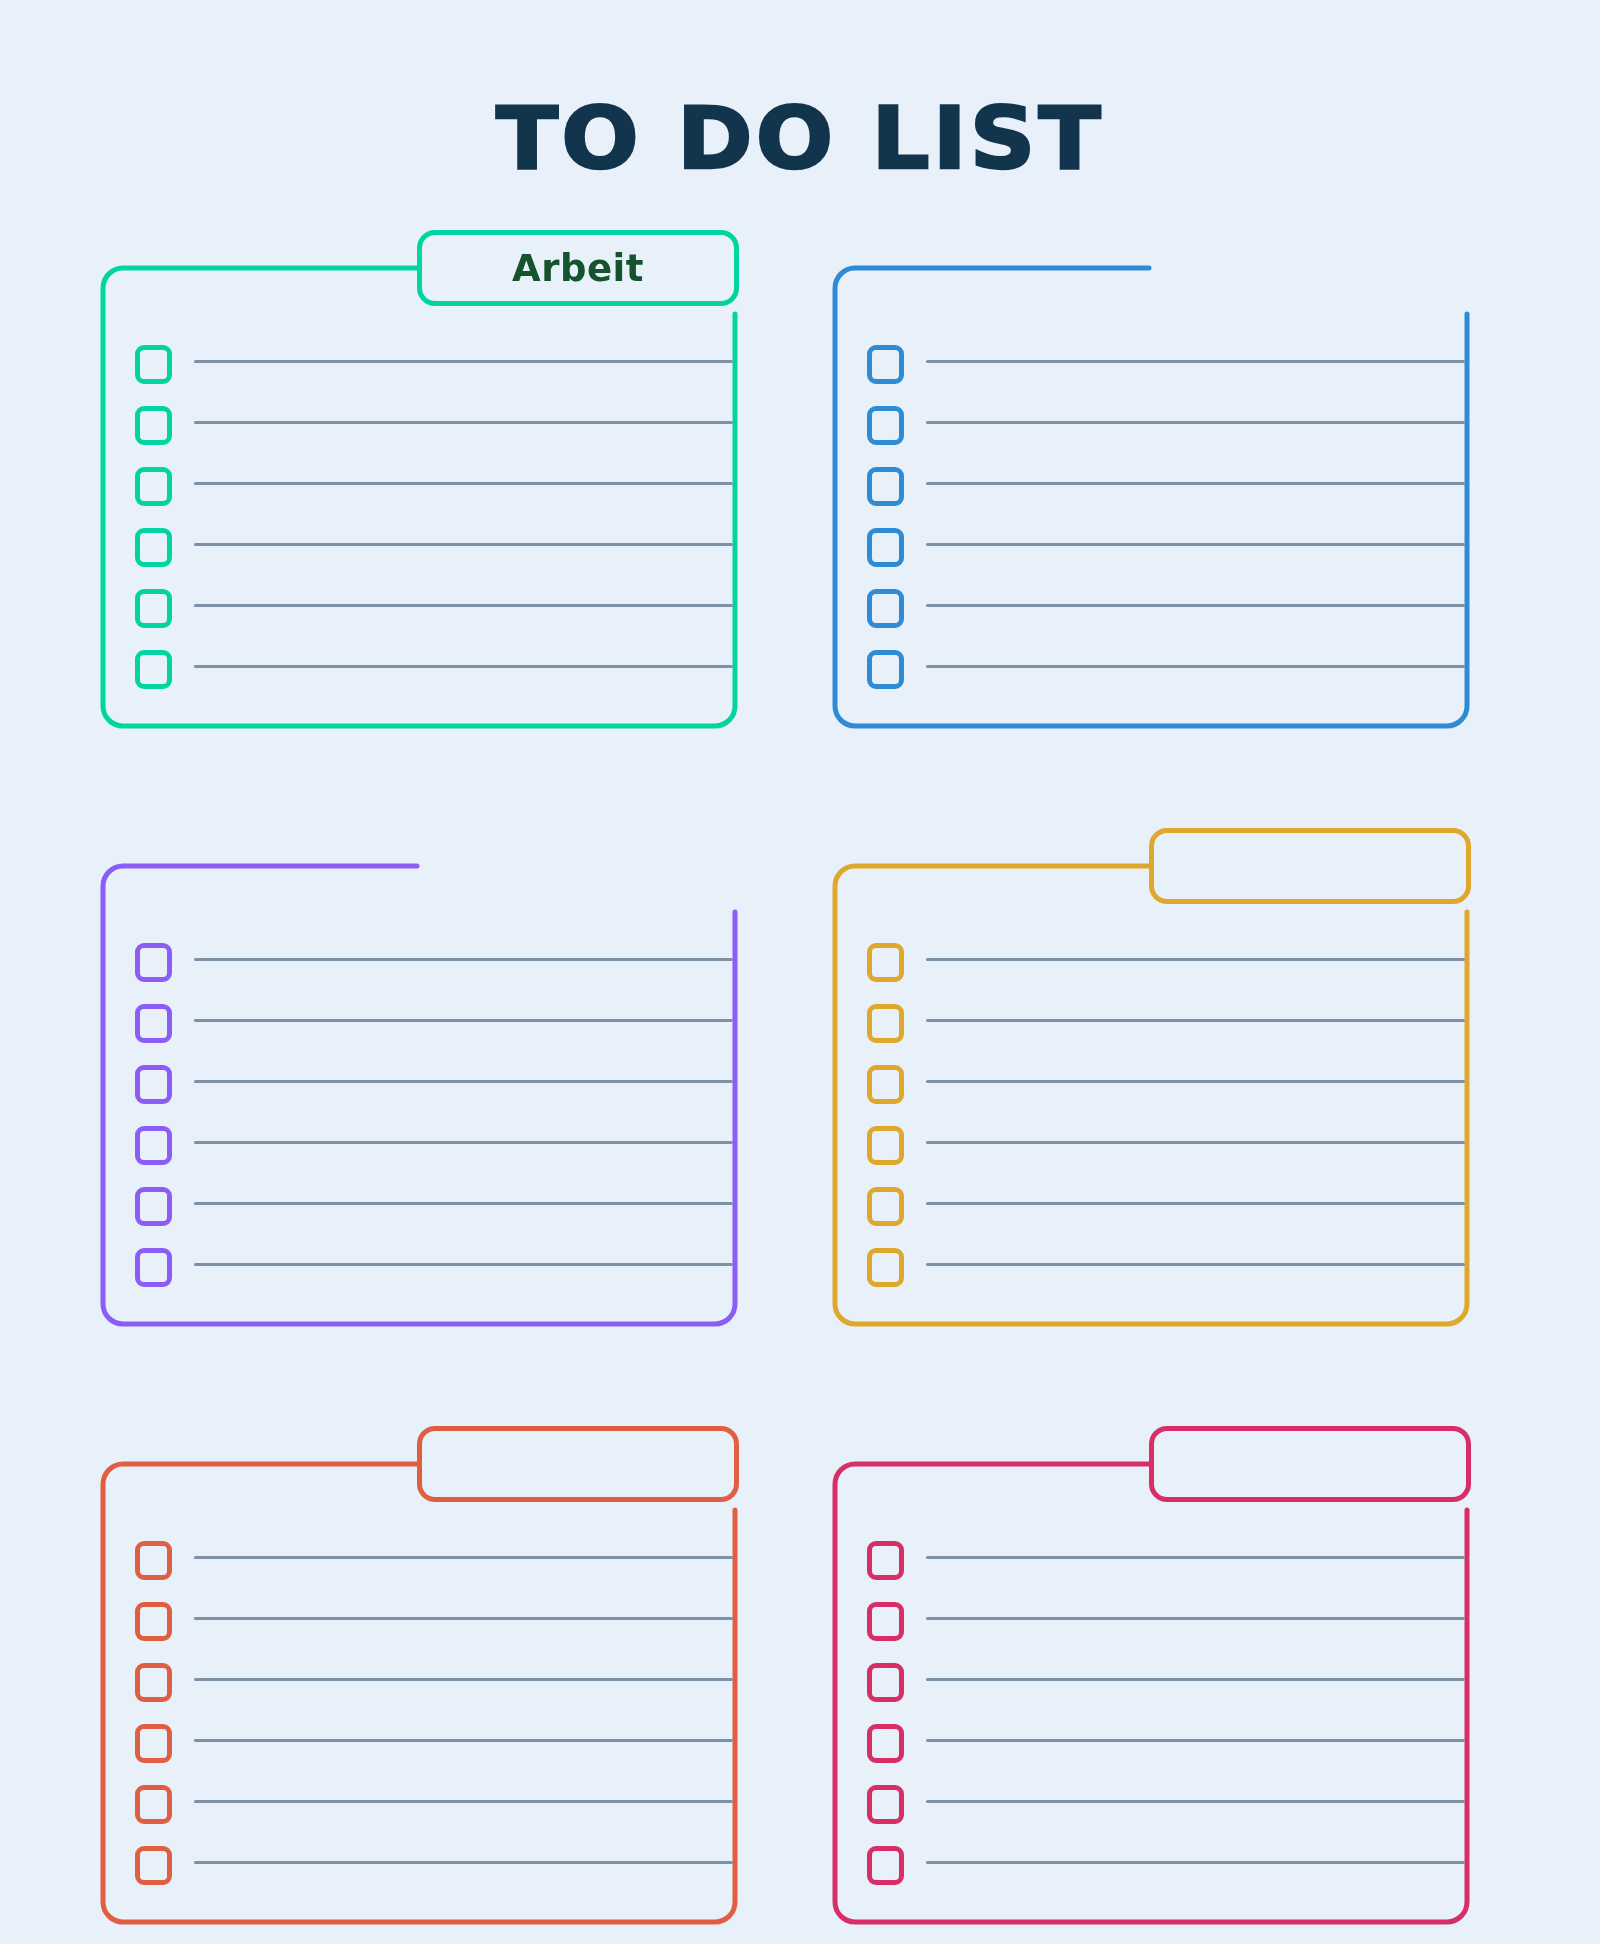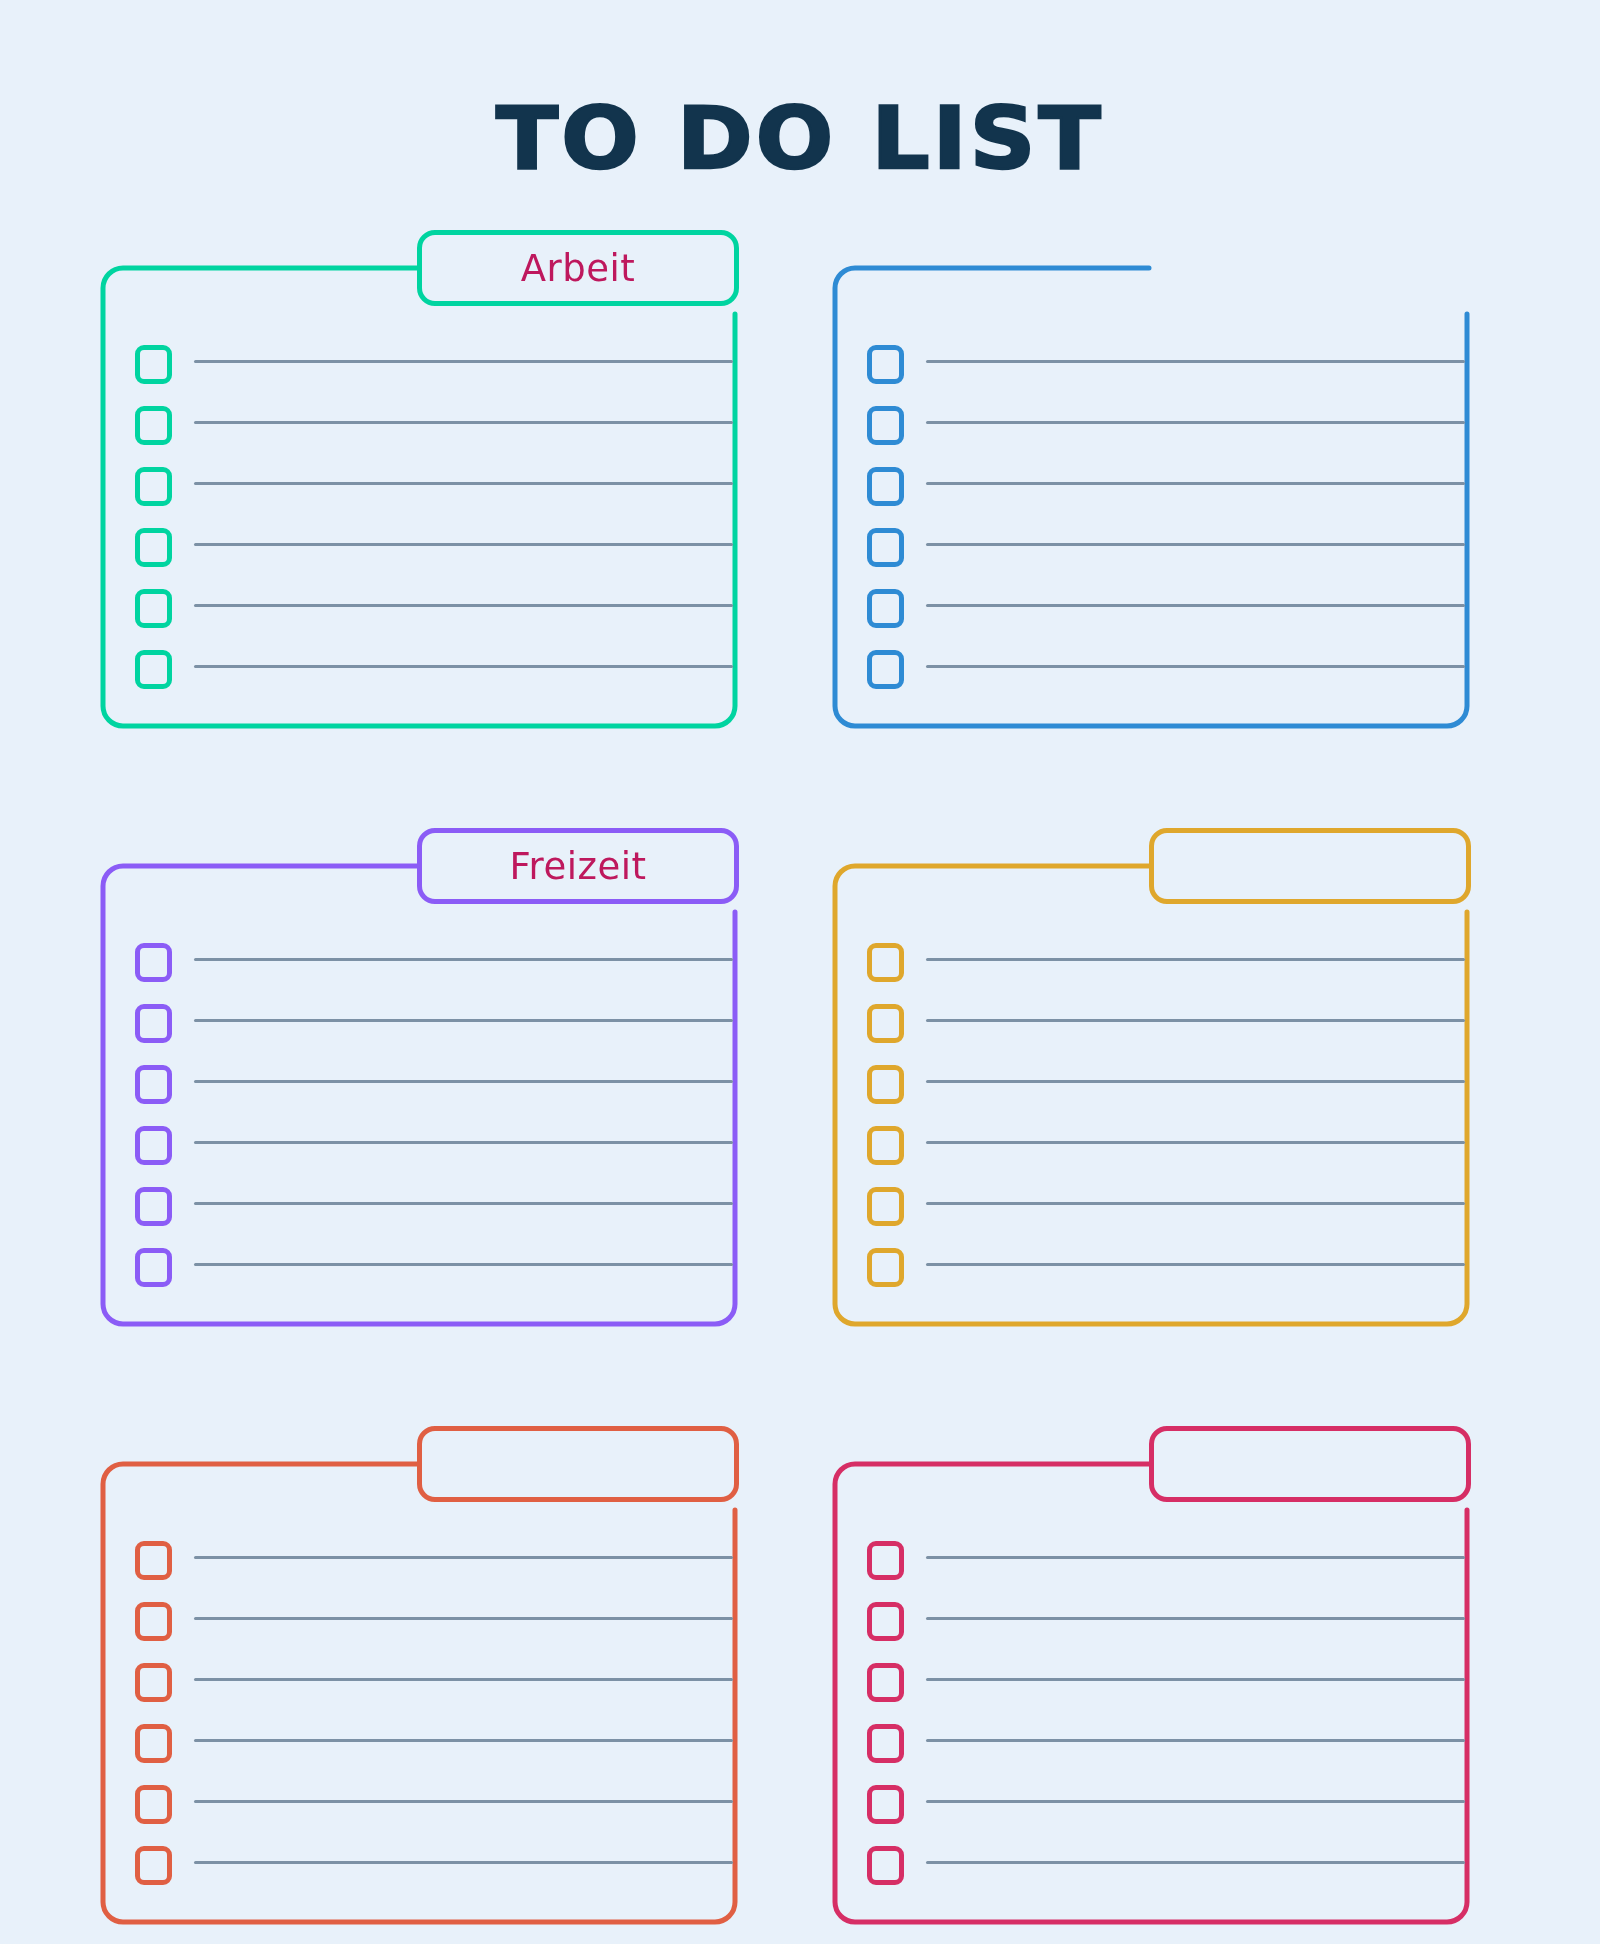--- a/index.html
+++ b/index.html
@@ -77,23 +77,23 @@
     box-sizing: border-box;
     border: 5px solid currentColor;
     border-radius: 18px;
     background: #e8f1fa;
     display: flex;
     align-items: center;
     justify-content: center;
     z-index: 3;
   }
   .tab-label {
-    color: #be185d;
+    color: #14532d;
     font-size: 37px;
-    font-weight: 400;
+    font-weight: 700;
     letter-spacing: 0.5px;
     line-height: 1;
     white-space: nowrap;
     text-align: center;
   }
 
   
   .rows {
     position: absolute;
     left: 36px;
@@ -207,23 +207,20 @@
           <div class="write-line"></div>
         </div>
       </div>
     </div>
     <div class="card accent-purple">
       <div class="card-frame">
         <svg viewBox="0 0 670 500" preserveAspectRatio="none">
           <path d="M 318 38 H 24 A 20 20 0 0 0 4 58 V 476 A 20 20 0 0 0 24 496 H 616 A 20 20 0 0 0 636 476 V 84" fill="none" stroke="#8b5cf6" stroke-width="5" stroke-linecap="round" stroke-linejoin="round"></path>
         </svg>
       </div>
-      <div class="tab">
-        <span class="tab-label">Freizeit</span>
-      </div>
       <div class="rows">
         <div class="row">
           <div class="checkbox"></div>
           <div class="write-line"></div>
         </div>
         <div class="row">
           <div class="checkbox"></div>
           <div class="write-line"></div>
         </div>
         <div class="row">

